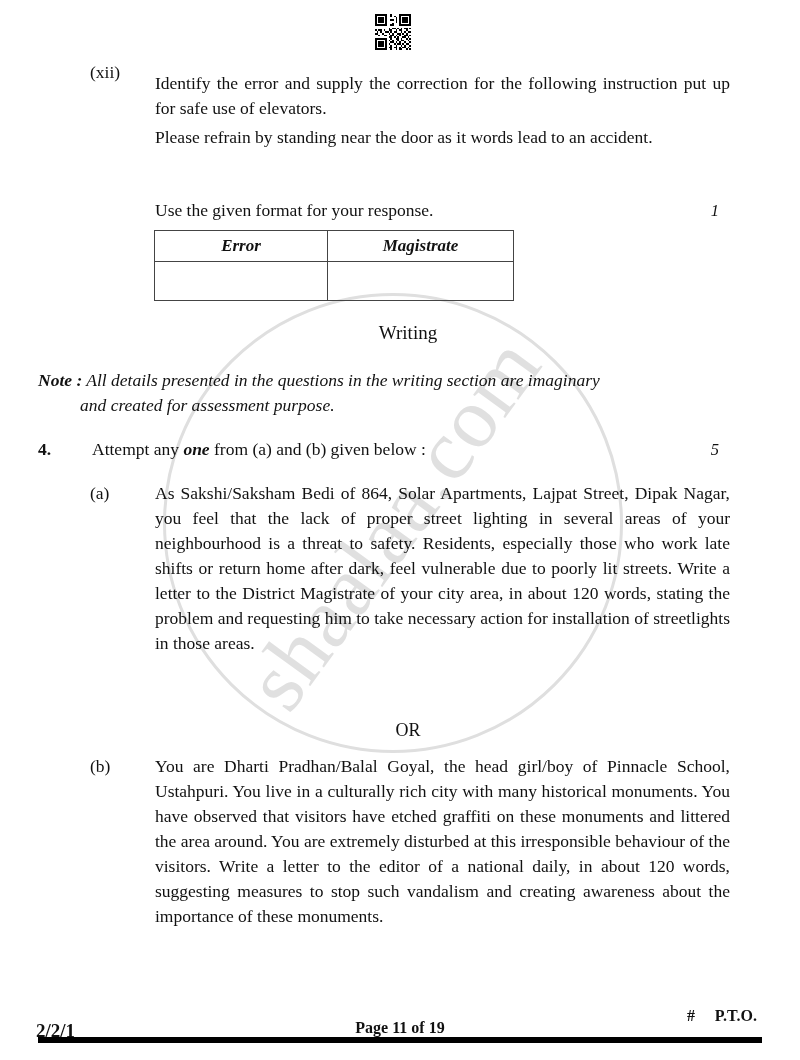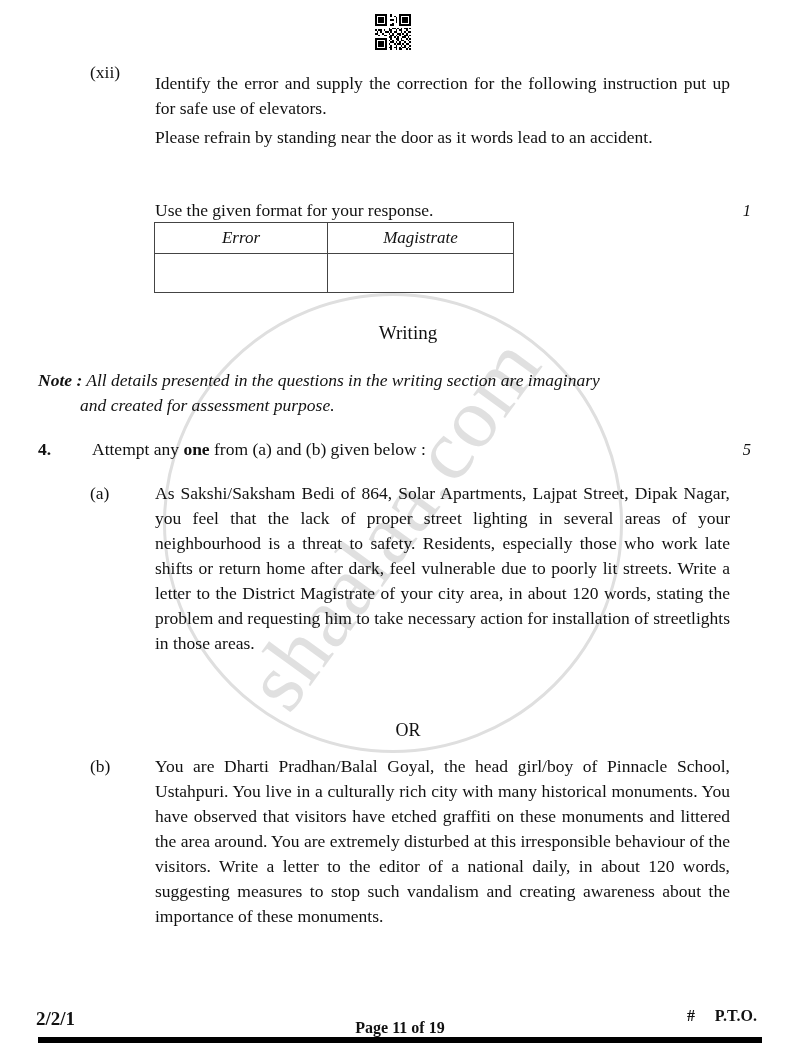--- a/index.html
+++ b/index.html
@@ -39,21 +39,20 @@
     color: #e0e0e0;
     letter-spacing: 1px;
   }
 
   
   #page {
     position: relative;
     z-index: 1;
     width: 764px;
     height: 1060px;
-    padding-left: 32px;
   }
 
   .qr {
     position: absolute;
     left: 375px;
     top: 14px;
     width: 36px;
     height: 36px;
   }
   .qr svg { display: block; }
@@ -92,24 +91,25 @@
     left: 8px;
     width: 800px;
     text-align: center;
     font-weight: normal;
   }
 
   
   #format-table {
     position: absolute;
     left: 154px;
-    top: 222px;
+    top: 230px;
     width: 359px;
     border-collapse: collapse;
     table-layout: fixed;
+    font-weight: bold;
   }
   #format-table td {
     border: 1px solid #444;
     height: 26px;
     text-align: center;
     font-style: italic;
     font-size: 17px;
     padding: 2px 0;
   }
   #format-table td.empty { height: 34px; }
@@ -139,21 +139,21 @@
   #footer {
     position: absolute;
     left: 0;
     top: 1004px;
     width: 800px;
     height: 56px;
   }
   #footer .f-left {
     position: absolute;
     left: 36px;
-    top: 4px;
+    top: 16px;
     font-weight: bold;
     font-size: 19px;
   }
   #footer .f-center {
     position: absolute;
     left: 0;
     top: 15px;
     width: 800px;
     text-align: center;
     font-weight: bold;
@@ -329,21 +329,21 @@
   <div class="centered" style="top:322px; font-size:19px;">Writing</div>
 
   <div id="note">
     <span class="note-label">Note :</span>
     <span>All details presented in the questions in the writing section are imaginary</span>
     <span class="note-l2">and created for assessment purpose.</span>
   </div>
 
   <div class="row" style="left:38px; top:437px; width:690px;">
     <span class="marker bold" style="width:54px;">4.</span>
-    <span class="para" style="width:636px; text-align:left;"><span>Attempt any </span><b style="">one</b><span> from (a) and (b) given below :</span></span>
+    <span class="para" style="width:636px; text-align:left;"><span>Attempt any </span><b style="font-style:italic;">one</b><span> from (a) and (b) given below :</span></span>
   </div>
   <div class="mark" style="top:437px;">5</div>
 
   <div class="row" style="left:90px; top:481px; width:640px;">
     <span class="marker" style="width:65px;">(a)</span>
     <span class="para" style="width:575px;">As Sakshi/Saksham Bedi of 864, Solar Apartments, Lajpat Street, Dipak Nagar, you feel that the lack of proper street lighting in several areas of your neighbourhood is a threat to safety. Residents, especially those who work late shifts or return home after dark, feel vulnerable due to poorly lit streets. Write a letter to the District Magistrate of your city area, in about 120 words, stating the problem and requesting him to take necessary action for installation of streetlights in those areas.</span>
   </div>
 
   <div class="centered" style="top:720px; font-size:18px;">OR</div>
 

